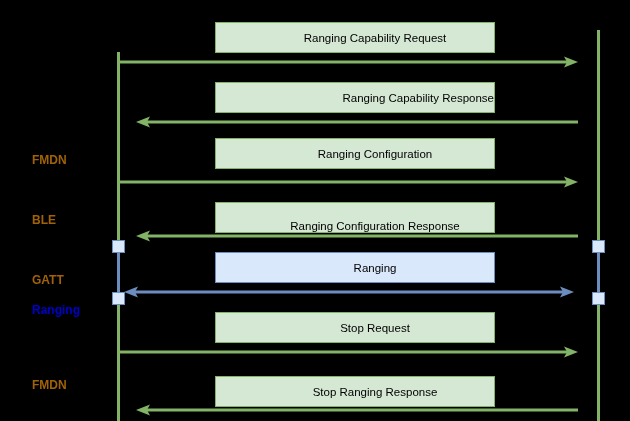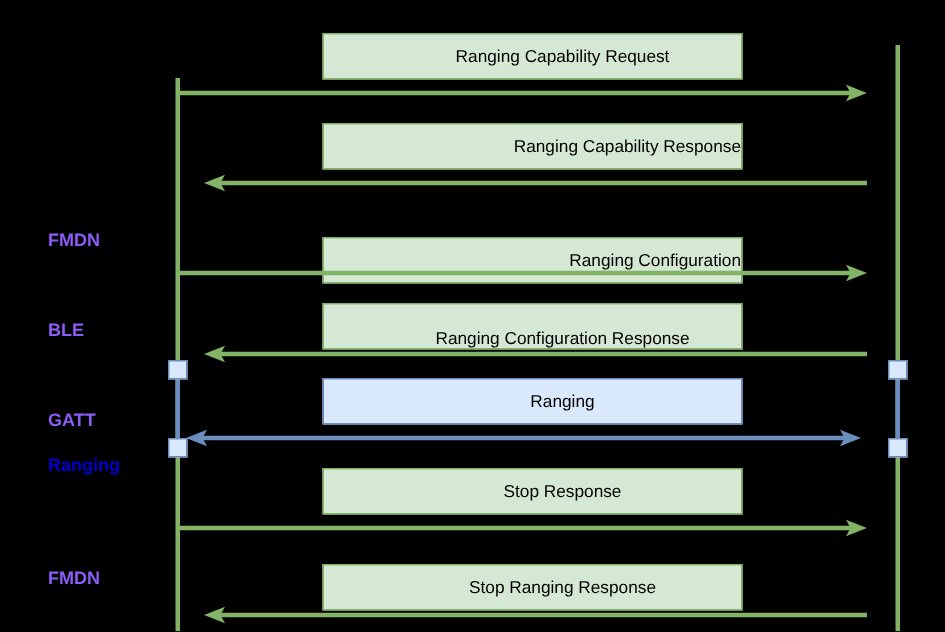--- a/index.html
+++ b/index.html
@@ -25,21 +25,21 @@
 
   
   .role-label {
     position: absolute;
     font-size: 12px;
     font-weight: bold;
     line-height: 20px;
     white-space: pre;
     letter-spacing: 0px;
   }
-  .role-green { color: #8b5cf6; }
+  .role-green { color: #a16207; }
   .role-blue  { color: #0000cc; }
 
   
   .msg-box {
     position: absolute;
     left: 215px;
     width: 280px;
     height: 31px;
     box-sizing: border-box;
     display: flex;
@@ -119,21 +119,21 @@
   <div class="msg-box green" style="top:82px;justify-content:flex-end;">
     <span>Ranging Capability Response</span>
   </div>
   <div class="arrow" style="left:136px; top:115px; width:442px;">
     <svg width="442" height="14" viewBox="0 0 442 14">
       <line x1="10" y1="7" x2="442" y2="7" stroke="#82b366" stroke-width="3"></line>
       <path d="M0 7 L14 1.5 L11 7 L14 12.5 Z" fill="#82b366"></path>
     </svg>
   </div>
 
-  <div class="msg-box green" style="top:158px;justify-content:flex-end;">
+  <div class="msg-box green" style="top:138px;">
     <span>Ranging Configuration</span>
   </div>
   <div class="arrow" style="left:118px; top:175px; width:460px;">
     <svg width="460" height="14" viewBox="0 0 460 14">
       <line x1="0" y1="7" x2="450" y2="7" stroke="#82b366" stroke-width="3"></line>
       <path d="M460 7 L446 1.5 L449 7 L446 12.5 Z" fill="#82b366"></path>
     </svg>
   </div>
 
   <div class="msg-box green" style="top:202px;align-items:flex-end;">
@@ -159,21 +159,21 @@
 
   <div class="activation-bar" style="left:117px; top:246px; height:53px;"></div>
   <div class="activation-node" style="left:112px; top:240px;"></div>
   <div class="activation-node" style="left:112px; top:292px;"></div>
 
   <div class="activation-bar" style="left:597px; top:246px; height:53px;"></div>
   <div class="activation-node" style="left:592px; top:240px;"></div>
   <div class="activation-node" style="left:592px; top:292px;"></div>
 
   <div class="msg-box green" style="top:312px;">
-    <span>Stop Response</span>
+    <span>Stop Request</span>
   </div>
   <div class="arrow" style="left:118px; top:345px; width:460px;">
     <svg width="460" height="14" viewBox="0 0 460 14">
       <line x1="0" y1="7" x2="450" y2="7" stroke="#82b366" stroke-width="3"></line>
       <path d="M460 7 L446 1.5 L449 7 L446 12.5 Z" fill="#82b366"></path>
     </svg>
   </div>
 
   <div class="msg-box green" style="top:376px;">
     <span>Stop Ranging Response</span>

